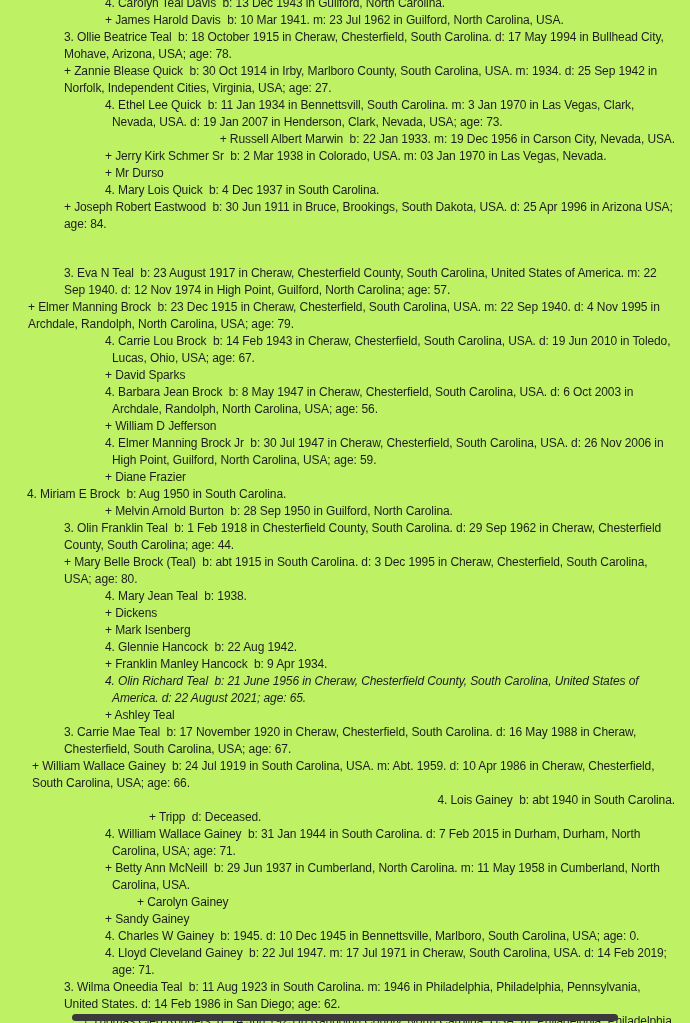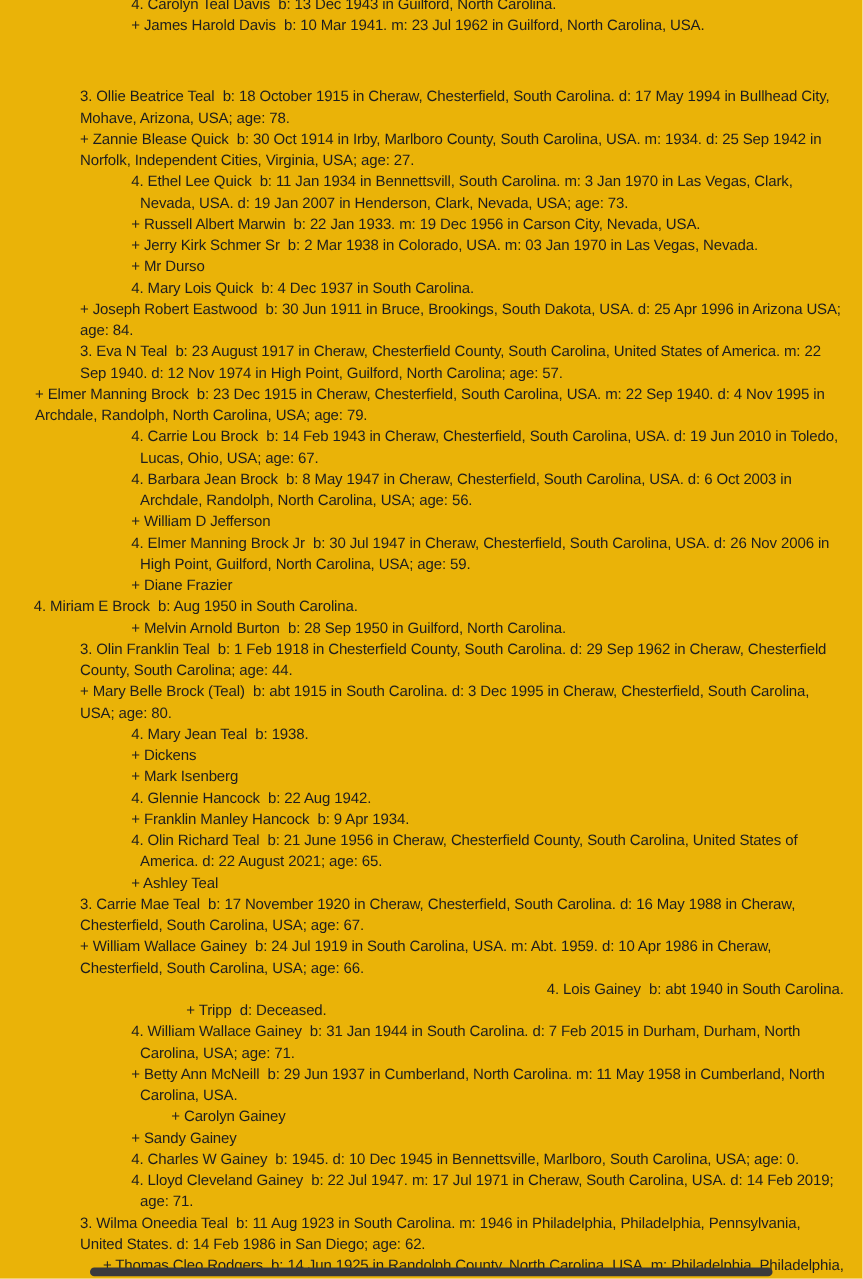--- a/index.html
+++ b/index.html
@@ -6,21 +6,21 @@
   html, body {
     margin: 0; padding: 0;
     width: 690px; height: 1023px;
     background: #ffffff;
     overflow: hidden;
     font-family: "Liberation Sans", "DejaVu Sans", sans-serif;
   }
   .page {
     position: relative;
     width: 690px; height: 1023px;
-    background: #eab308;
+    background: #bef264;
     overflow: hidden;
   }
   .report {
     margin-top: -5px;
   }
   .entry {
     margin: 0;
     font-size: 12px;
     line-height: 17px;
     letter-spacing: -0.1px;
@@ -47,48 +47,49 @@
     background: #3a3a3c;
   }
 </style>
 </head>
 <body>
 
 <div class="page">
   <div class="report" id="report">
       <p class="entry lvl4" style="color: rgb(29, 29, 31);">4. Carolyn Teal Davis  b: 13 Dec 1943 in Guilford, North Carolina.</p>
       <p class="entry lvl4" style="color: rgb(29, 29, 31);">+ James Harold Davis  b: 10 Mar 1941. m: 23 Jul 1962 in Guilford, North Carolina, USA.</p>
-      <p class="entry lvl3" style="color: rgb(29, 29, 31); margin-top: 40px;">3. Ollie Beatrice Teal  b: 18 October 1915 in Cheraw, Chesterfield, South Carolina. d: 17 May 1994 in Bullhead City, Mohave, Arizona, USA; age: 78.</p>
+      <p class="entry lvl3" style="color: rgb(29, 29, 31);">3. Ollie Beatrice Teal  b: 18 October 1915 in Cheraw, Chesterfield, South Carolina. d: 17 May 1994 in Bullhead City, Mohave, Arizona, USA; age: 78.</p>
       <p class="entry lvl3" style="color: rgb(29, 29, 31);">+ Zannie Blease Quick  b: 30 Oct 1914 in Irby, Marlboro County, South Carolina, USA. m: 1934. d: 25 Sep 1942 in Norfolk, Independent Cities, Virginia, USA; age: 27.</p>
       <p class="entry lvl4" style="color: rgb(29, 29, 31);">4. Ethel Lee Quick  b: 11 Jan 1934 in Bennettsvill, South Carolina. m: 3 Jan 1970 in Las Vegas, Clark, Nevada, USA. d: 19 Jan 2007 in Henderson, Clark, Nevada, USA; age: 73.</p>
-      <p class="entry lvl4" style="color: rgb(29, 29, 31);">+ Russell Albert Marwin  b: 22 Jan 1933. m: 19 Dec 1956 in Carson City, Nevada, USA.</p>
+      <p class="entry lvl4" style="color: rgb(29, 29, 31); text-align: right;">+ Russell Albert Marwin  b: 22 Jan 1933. m: 19 Dec 1956 in Carson City, Nevada, USA.</p>
       <p class="entry lvl4" style="color: rgb(29, 29, 31);">+ Jerry Kirk Schmer Sr  b: 2 Mar 1938 in Colorado, USA. m: 03 Jan 1970 in Las Vegas, Nevada.</p>
       <p class="entry lvl4" style="color: rgb(29, 29, 31);">+ Mr Durso</p>
       <p class="entry lvl4" style="color: rgb(29, 29, 31);">4. Mary Lois Quick  b: 4 Dec 1937 in South Carolina.</p>
       <p class="entry lvl3" style="color: rgb(29, 29, 31);">+ Joseph Robert Eastwood  b: 30 Jun 1911 in Bruce, Brookings, South Dakota, USA. d: 25 Apr 1996 in Arizona USA; age: 84.</p>
-      <p class="entry lvl3" style="color: rgb(29, 29, 31);">3. Eva N Teal  b: 23 August 1917 in Cheraw, Chesterfield County, South Carolina, United States of America. m: 22 Sep 1940. d: 12 Nov 1974 in High Point, Guilford, North Carolina; age: 57.</p>
+      <p class="entry lvl3" style="color: rgb(29, 29, 31); margin-top: 32px;">3. Eva N Teal  b: 23 August 1917 in Cheraw, Chesterfield County, South Carolina, United States of America. m: 22 Sep 1940. d: 12 Nov 1974 in High Point, Guilford, North Carolina; age: 57.</p>
       <p class="entry lvl3" style="color: rgb(29, 29, 31); padding-left: 28px;">+ Elmer Manning Brock  b: 23 Dec 1915 in Cheraw, Chesterfield, South Carolina, USA. m: 22 Sep 1940. d: 4 Nov 1995 in Archdale, Randolph, North Carolina, USA; age: 79.</p>
       <p class="entry lvl4" style="color: rgb(29, 29, 31);">4. Carrie Lou Brock  b: 14 Feb 1943 in Cheraw, Chesterfield, South Carolina, USA. d: 19 Jun 2010 in Toledo, Lucas, Ohio, USA; age: 67.</p>
+      <p class="entry lvl4" style="color: rgb(29, 29, 31);">+ David Sparks</p>
       <p class="entry lvl4" style="color: rgb(29, 29, 31);">4. Barbara Jean Brock  b: 8 May 1947 in Cheraw, Chesterfield, South Carolina, USA. d: 6 Oct 2003 in Archdale, Randolph, North Carolina, USA; age: 56.</p>
       <p class="entry lvl4" style="color: rgb(29, 29, 31);">+ William D Jefferson</p>
       <p class="entry lvl4" style="color: rgb(29, 29, 31);">4. Elmer Manning Brock Jr  b: 30 Jul 1947 in Cheraw, Chesterfield, South Carolina, USA. d: 26 Nov 2006 in High Point, Guilford, North Carolina, USA; age: 59.</p>
       <p class="entry lvl4" style="color: rgb(29, 29, 31);">+ Diane Frazier</p>
       <p class="entry lvl4" style="color: rgb(29, 29, 31); padding-left: 34px;">4. Miriam E Brock  b: Aug 1950 in South Carolina.</p>
       <p class="entry lvl4" style="color: rgb(29, 29, 31);">+ Melvin Arnold Burton  b: 28 Sep 1950 in Guilford, North Carolina.</p>
       <p class="entry lvl3" style="color: rgb(29, 29, 31);">3. Olin Franklin Teal  b: 1 Feb 1918 in Chesterfield County, South Carolina. d: 29 Sep 1962 in Cheraw, Chesterfield County, South Carolina; age: 44.</p>
       <p class="entry lvl3" style="color: rgb(29, 29, 31);">+ Mary Belle Brock (Teal)  b: abt 1915 in South Carolina. d: 3 Dec 1995 in Cheraw, Chesterfield, South Carolina, USA; age: 80.</p>
       <p class="entry lvl4" style="color: rgb(29, 29, 31);">4. Mary Jean Teal  b: 1938.</p>
       <p class="entry lvl4" style="color: rgb(29, 29, 31);">+ Dickens</p>
       <p class="entry lvl4" style="color: rgb(29, 29, 31);">+ Mark Isenberg</p>
       <p class="entry lvl4" style="color: rgb(29, 29, 31);">4. Glennie Hancock  b: 22 Aug 1942.</p>
       <p class="entry lvl4" style="color: rgb(29, 29, 31);">+ Franklin Manley Hancock  b: 9 Apr 1934.</p>
-      <p class="entry lvl4" style="color: rgb(29, 29, 31);">4. Olin Richard Teal  b: 21 June 1956 in Cheraw, Chesterfield County, South Carolina, United States of America. d: 22 August 2021; age: 65.</p>
+      <p class="entry lvl4" style="color: rgb(29, 29, 31); font-style: italic;">4. Olin Richard Teal  b: 21 June 1956 in Cheraw, Chesterfield County, South Carolina, United States of America. d: 22 August 2021; age: 65.</p>
       <p class="entry lvl4" style="color: rgb(29, 29, 31);">+ Ashley Teal</p>
       <p class="entry lvl3" style="color: rgb(29, 29, 31);">3. Carrie Mae Teal  b: 17 November 1920 in Cheraw, Chesterfield, South Carolina. d: 16 May 1988 in Cheraw, Chesterfield, South Carolina, USA; age: 67.</p>
-      <p class="entry lvl3" style="color: rgb(29, 29, 31);">+ William Wallace Gainey  b: 24 Jul 1919 in South Carolina, USA. m: Abt. 1959. d: 10 Apr 1986 in Cheraw, Chesterfield, South Carolina, USA; age: 66.</p>
+      <p class="entry lvl3" style="color: rgb(29, 29, 31); padding-left: 32px;">+ William Wallace Gainey  b: 24 Jul 1919 in South Carolina, USA. m: Abt. 1959. d: 10 Apr 1986 in Cheraw, Chesterfield, South Carolina, USA; age: 66.</p>
       <p class="entry lvl4" style="color: rgb(29, 29, 31); text-align: right;">4. Lois Gainey  b: abt 1940 in South Carolina.</p>
       <p class="entry lvl4" style="color: rgb(29, 29, 31); margin-left: 44px;">+ Tripp  d: Deceased.</p>
       <p class="entry lvl4" style="color: rgb(29, 29, 31);">4. William Wallace Gainey  b: 31 Jan 1944 in South Carolina. d: 7 Feb 2015 in Durham, Durham, North Carolina, USA; age: 71.</p>
       <p class="entry lvl4" style="color: rgb(29, 29, 31);">+ Betty Ann McNeill  b: 29 Jun 1937 in Cumberland, North Carolina. m: 11 May 1958 in Cumberland, North Carolina, USA.</p>
       <p class="entry lvl4" style="color: rgb(29, 29, 31); margin-left: 32px;">+ Carolyn Gainey</p>
       <p class="entry lvl4" style="color: rgb(29, 29, 31);">+ Sandy Gainey</p>
       <p class="entry lvl4" style="color: rgb(29, 29, 31);">4. Charles W Gainey  b: 1945. d: 10 Dec 1945 in Bennettsville, Marlboro, South Carolina, USA; age: 0.</p>
       <p class="entry lvl4" style="color: rgb(29, 29, 31);">4. Lloyd Cleveland Gainey  b: 22 Jul 1947. m: 17 Jul 1971 in Cheraw, South Carolina, USA. d: 14 Feb 2019; age: 71.</p>
       <p class="entry lvl3" style="color: rgb(29, 29, 31);">3. Wilma Oneedia Teal  b: 11 Aug 1923 in South Carolina. m: 1946 in Philadelphia, Philadelphia, Pennsylvania, United States. d: 14 Feb 1986 in San Diego; age: 62.</p>
       <p class="entry lvl3" style="color: rgb(29, 29, 31); text-align: right;">+ Thomas Cleo Rodgers  b: 14 Jun 1925 in Randolph County, North Carolina, USA. m: Philadelphia, Philadelphia, Pennsylvania, USA. d: 28 Aug 1993 in San Diego County, California, USA; age: 68.</p>

